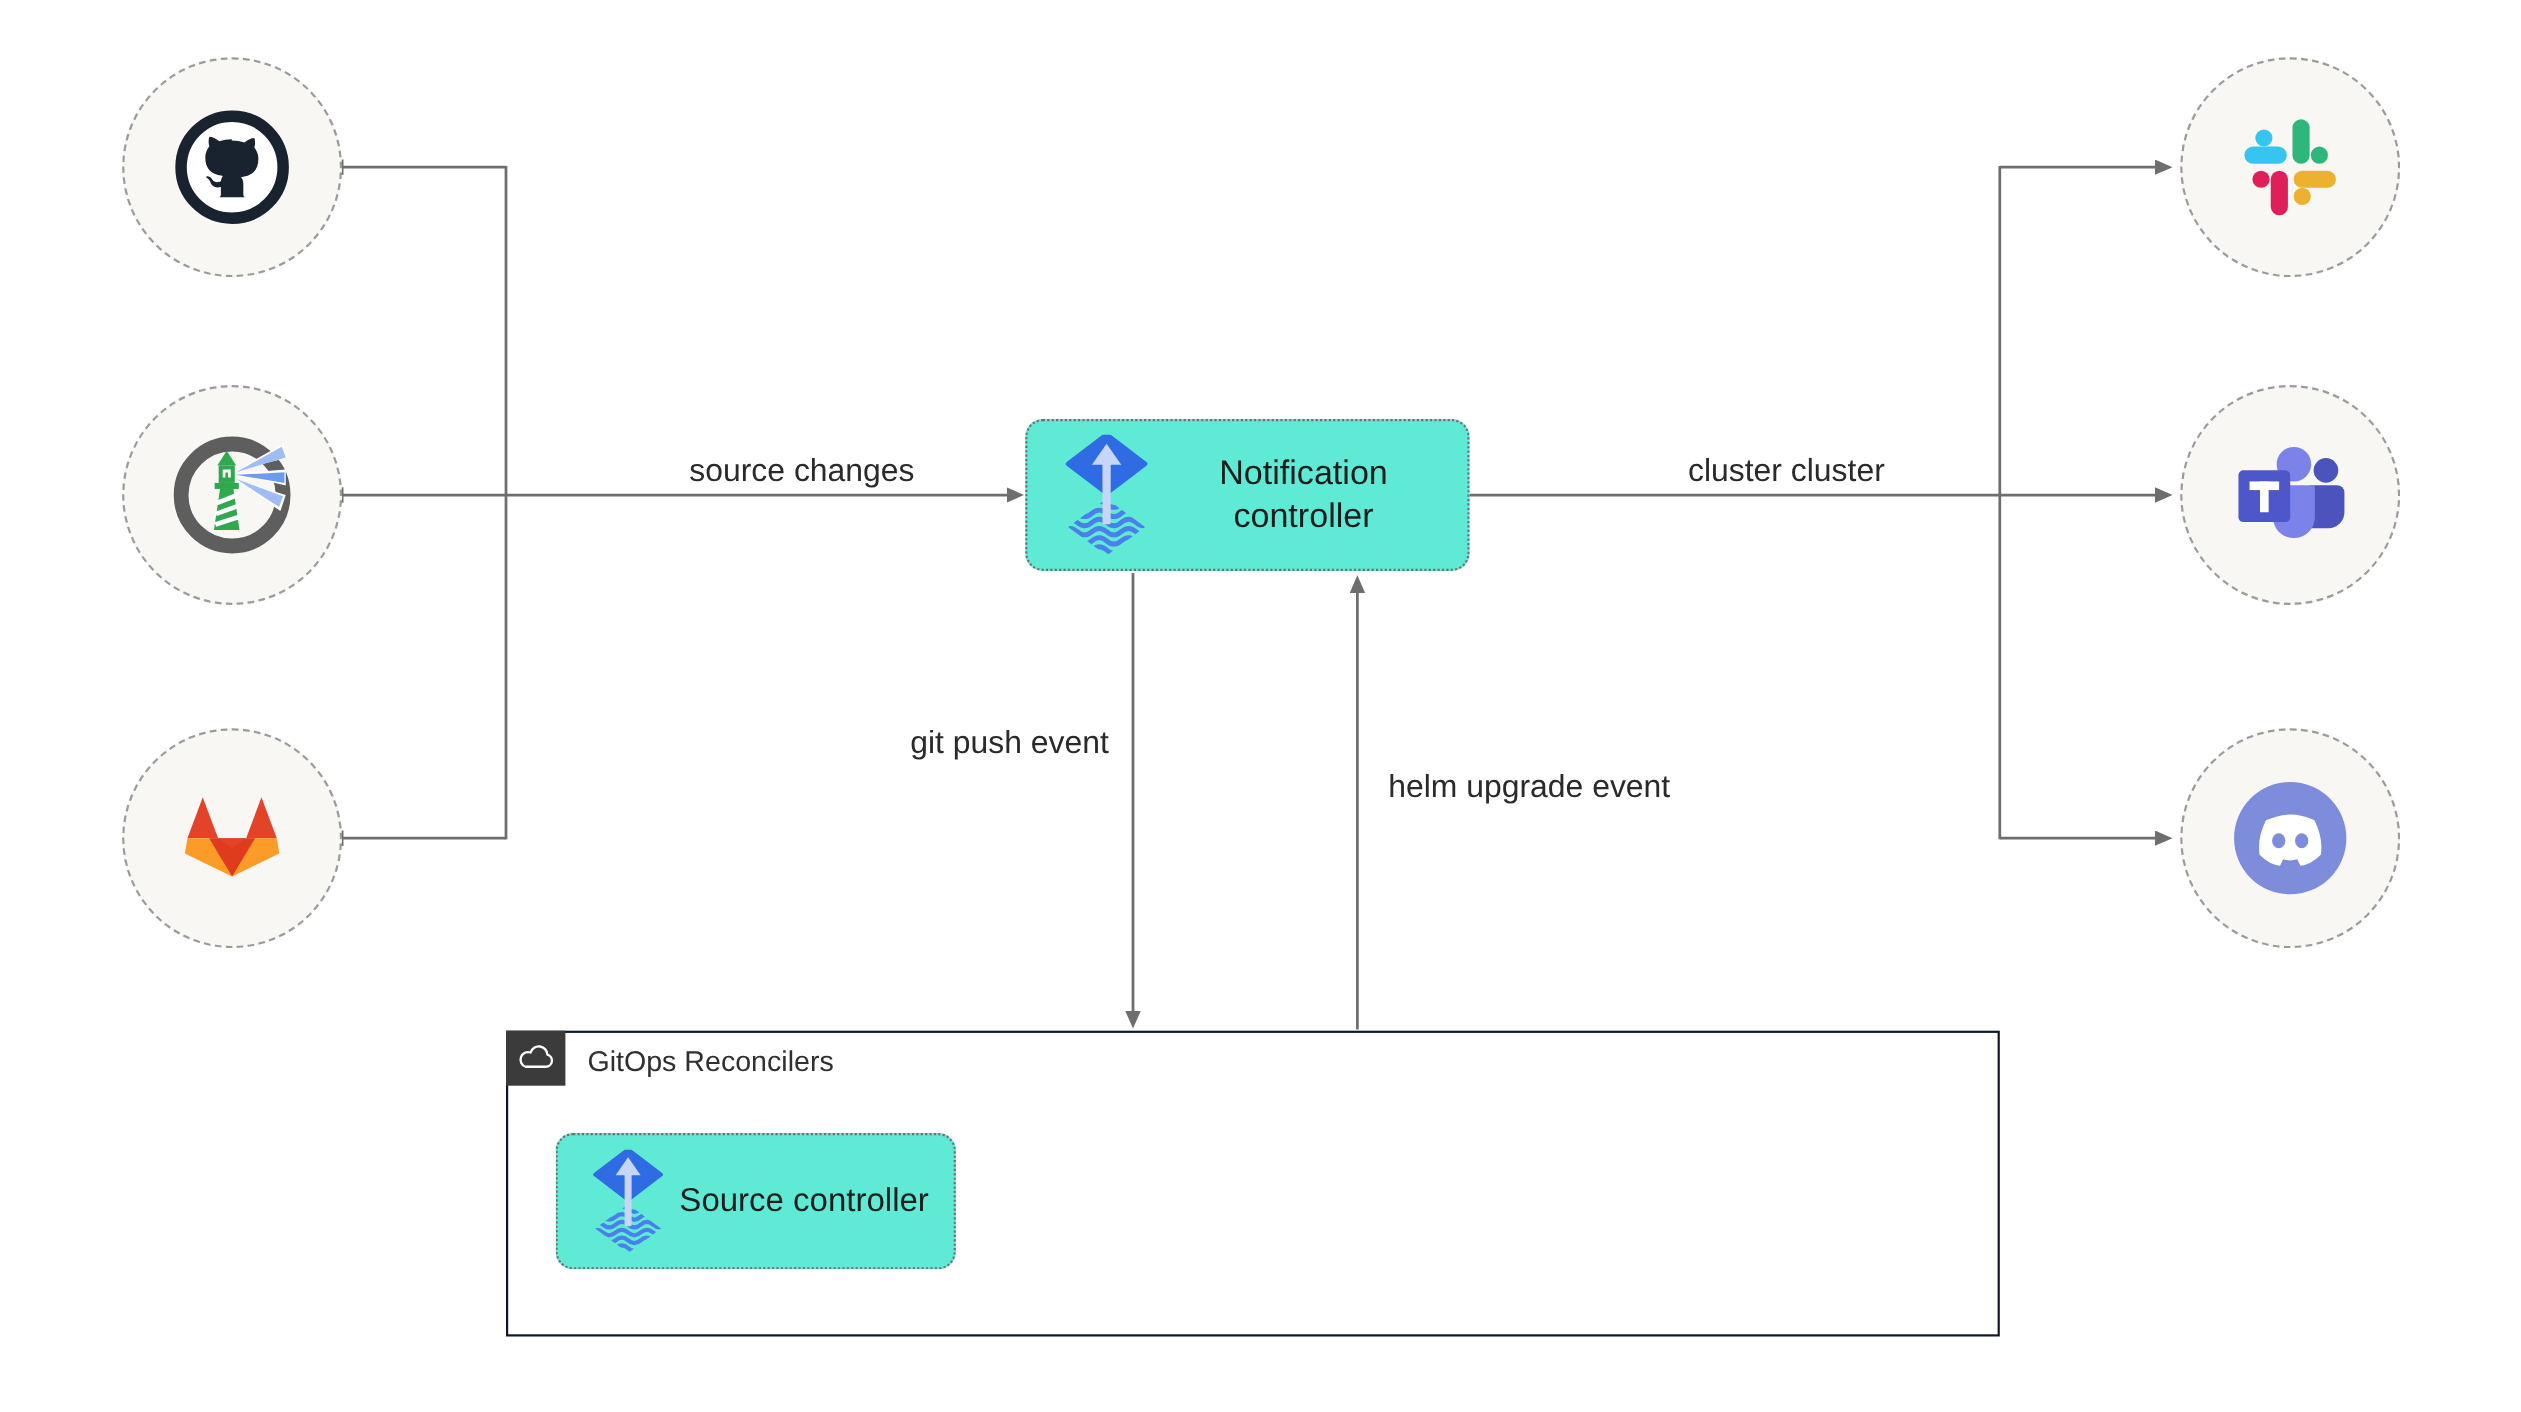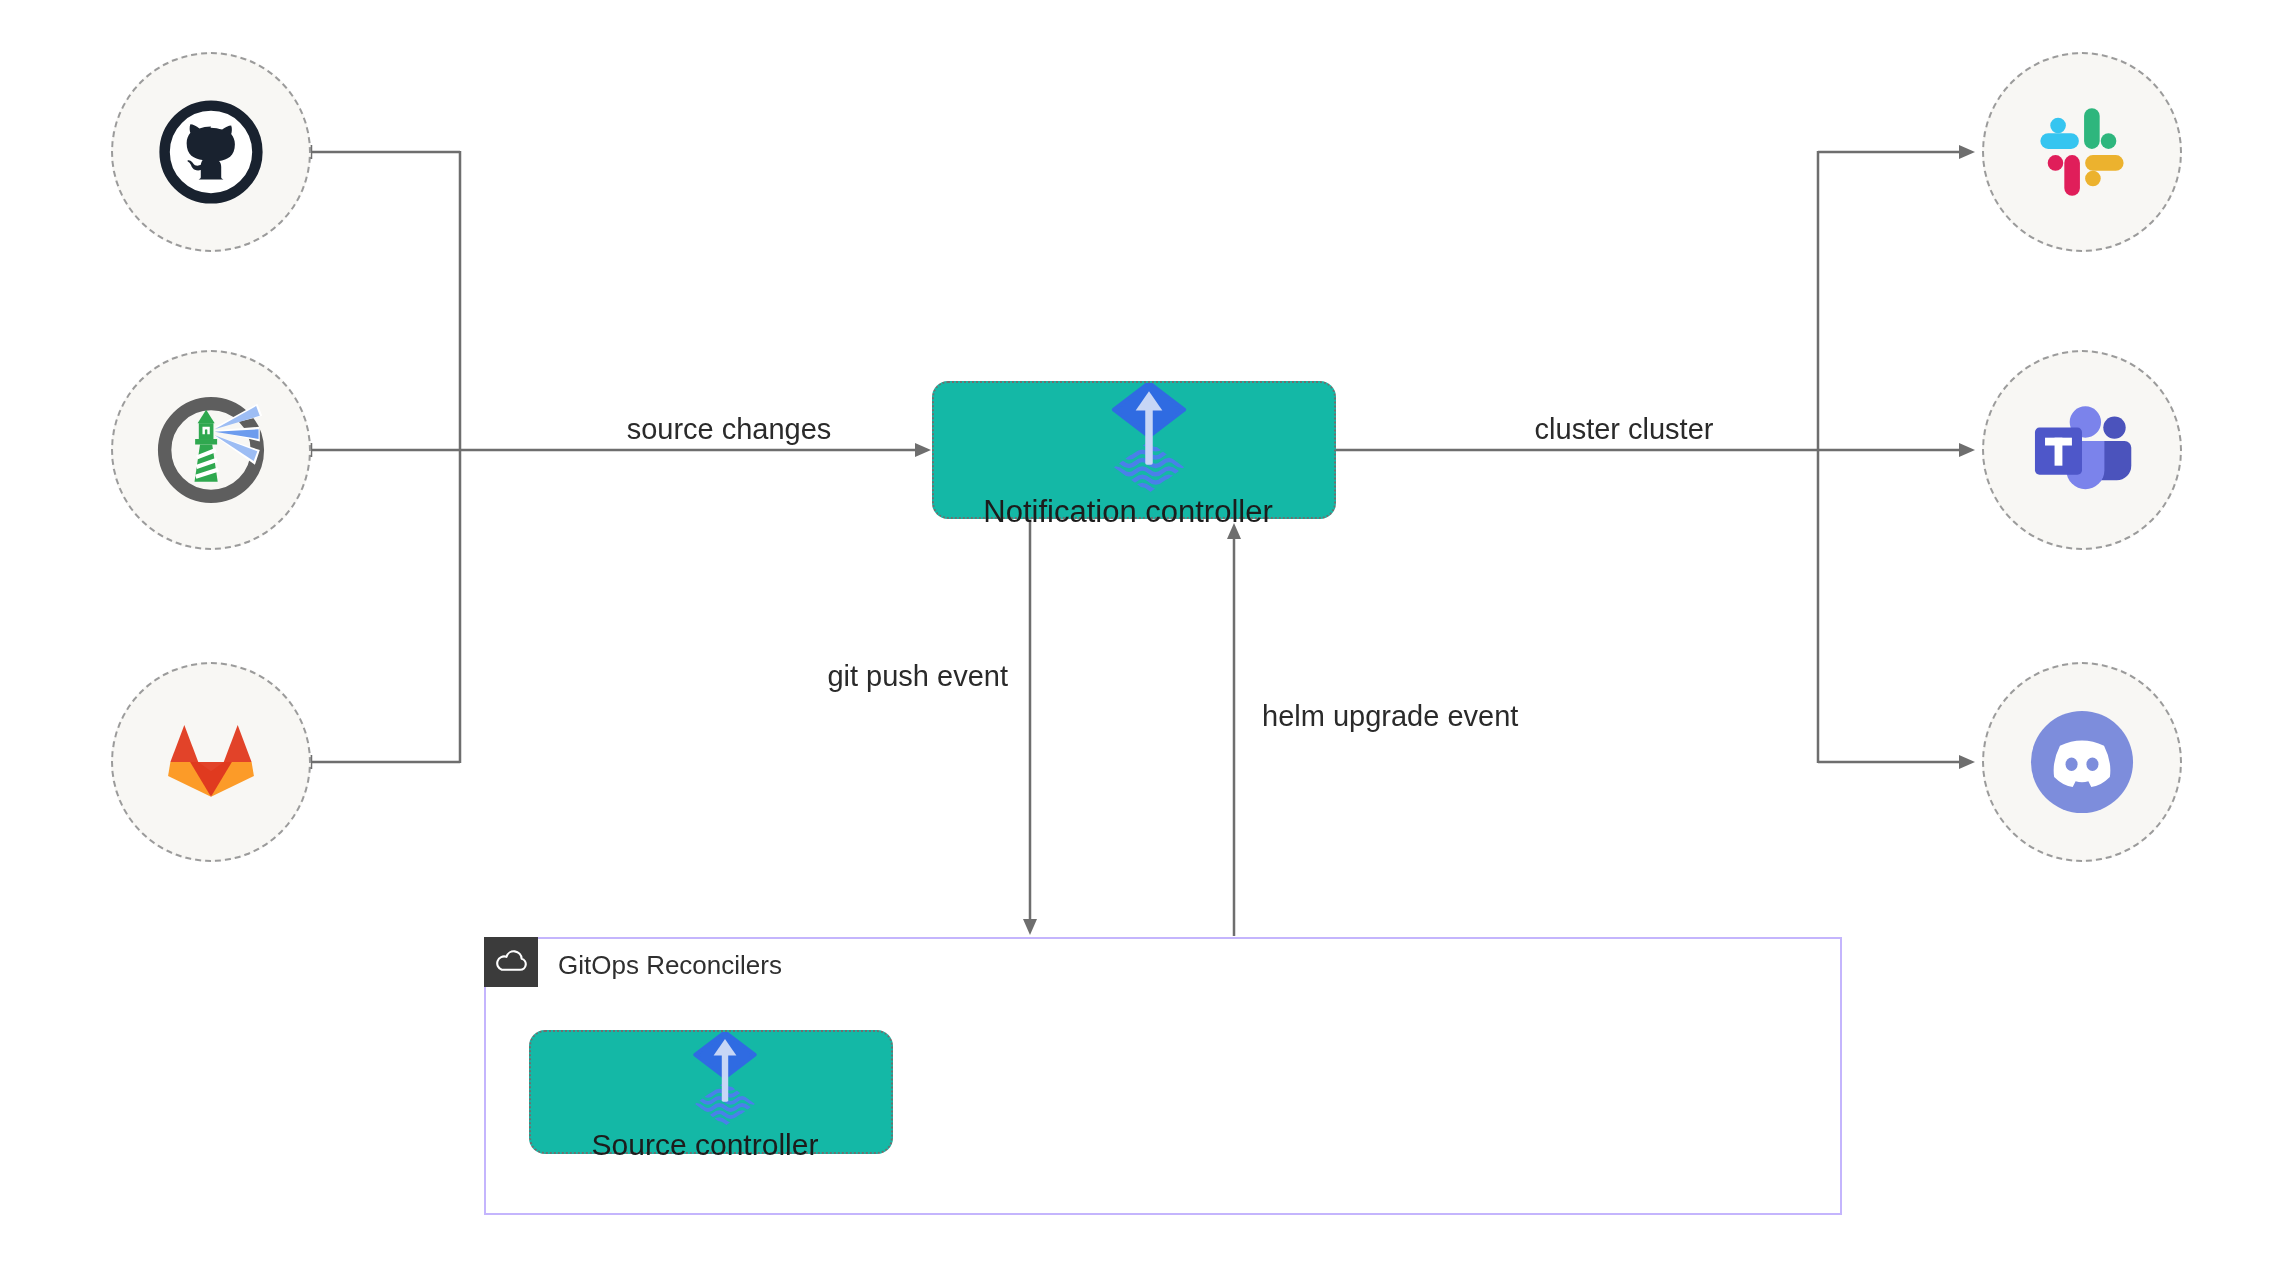--- a/index.html
+++ b/index.html
@@ -9,34 +9,34 @@
   }
   .connectors{position:absolute;left:0;top:0;width:2292px;height:1284px;}
   
   .node{
     position:absolute;width:200px;height:200px;border-radius:50%;
     border:2px dashed #9b9b9b;background:#f8f7f4;box-sizing:border-box;
     display:flex;align-items:center;justify-content:center;
   }
   
   .ctrl-box{
-    position:absolute;border:2px dotted #6f6f6f;border-radius:16px;background:#14b8a6;
-    box-sizing:border-box;display:flex;align-items:center;flex-direction:column;
+    position:absolute;border:2px dotted #6f6f6f;border-radius:16px;background:#5eead4;
+    box-sizing:border-box;display:flex;align-items:center;
   }
   .ctrl-box .label{
     flex:1;text-align:center;font-size:30px;line-height:1.25;color:#1c1c1c;
     padding:0 22px 0 10px;
   }
   .notif{left:932px;top:381px;width:404px;height:138px;}
   .notif .label{font-size:31px;}
   .flux-logo{margin-left:30px;flex:0 0 auto;}
   
   .container-box{
     position:absolute;left:460px;top:937px;width:1358px;height:278px;
-    border:2px solid #c4b5fd;background:#ffffff;box-sizing:border-box;margin-left:24px;
+    border:2px solid #0f172a;background:#ffffff;box-sizing:border-box;
   }
   .container-badge{
     position:absolute;left:-2px;top:-2px;width:54px;height:50px;background:#3b3b3b;
     display:flex;align-items:center;justify-content:center;
   }
   .container-title{
     position:absolute;left:72px;top:11px;font-size:26px;color:#2f2f2f;white-space:nowrap;
   }
   .sub-box{top:91px;width:364px;height:124px;}
   .sub-box .flux-logo{margin-left:28px;}

